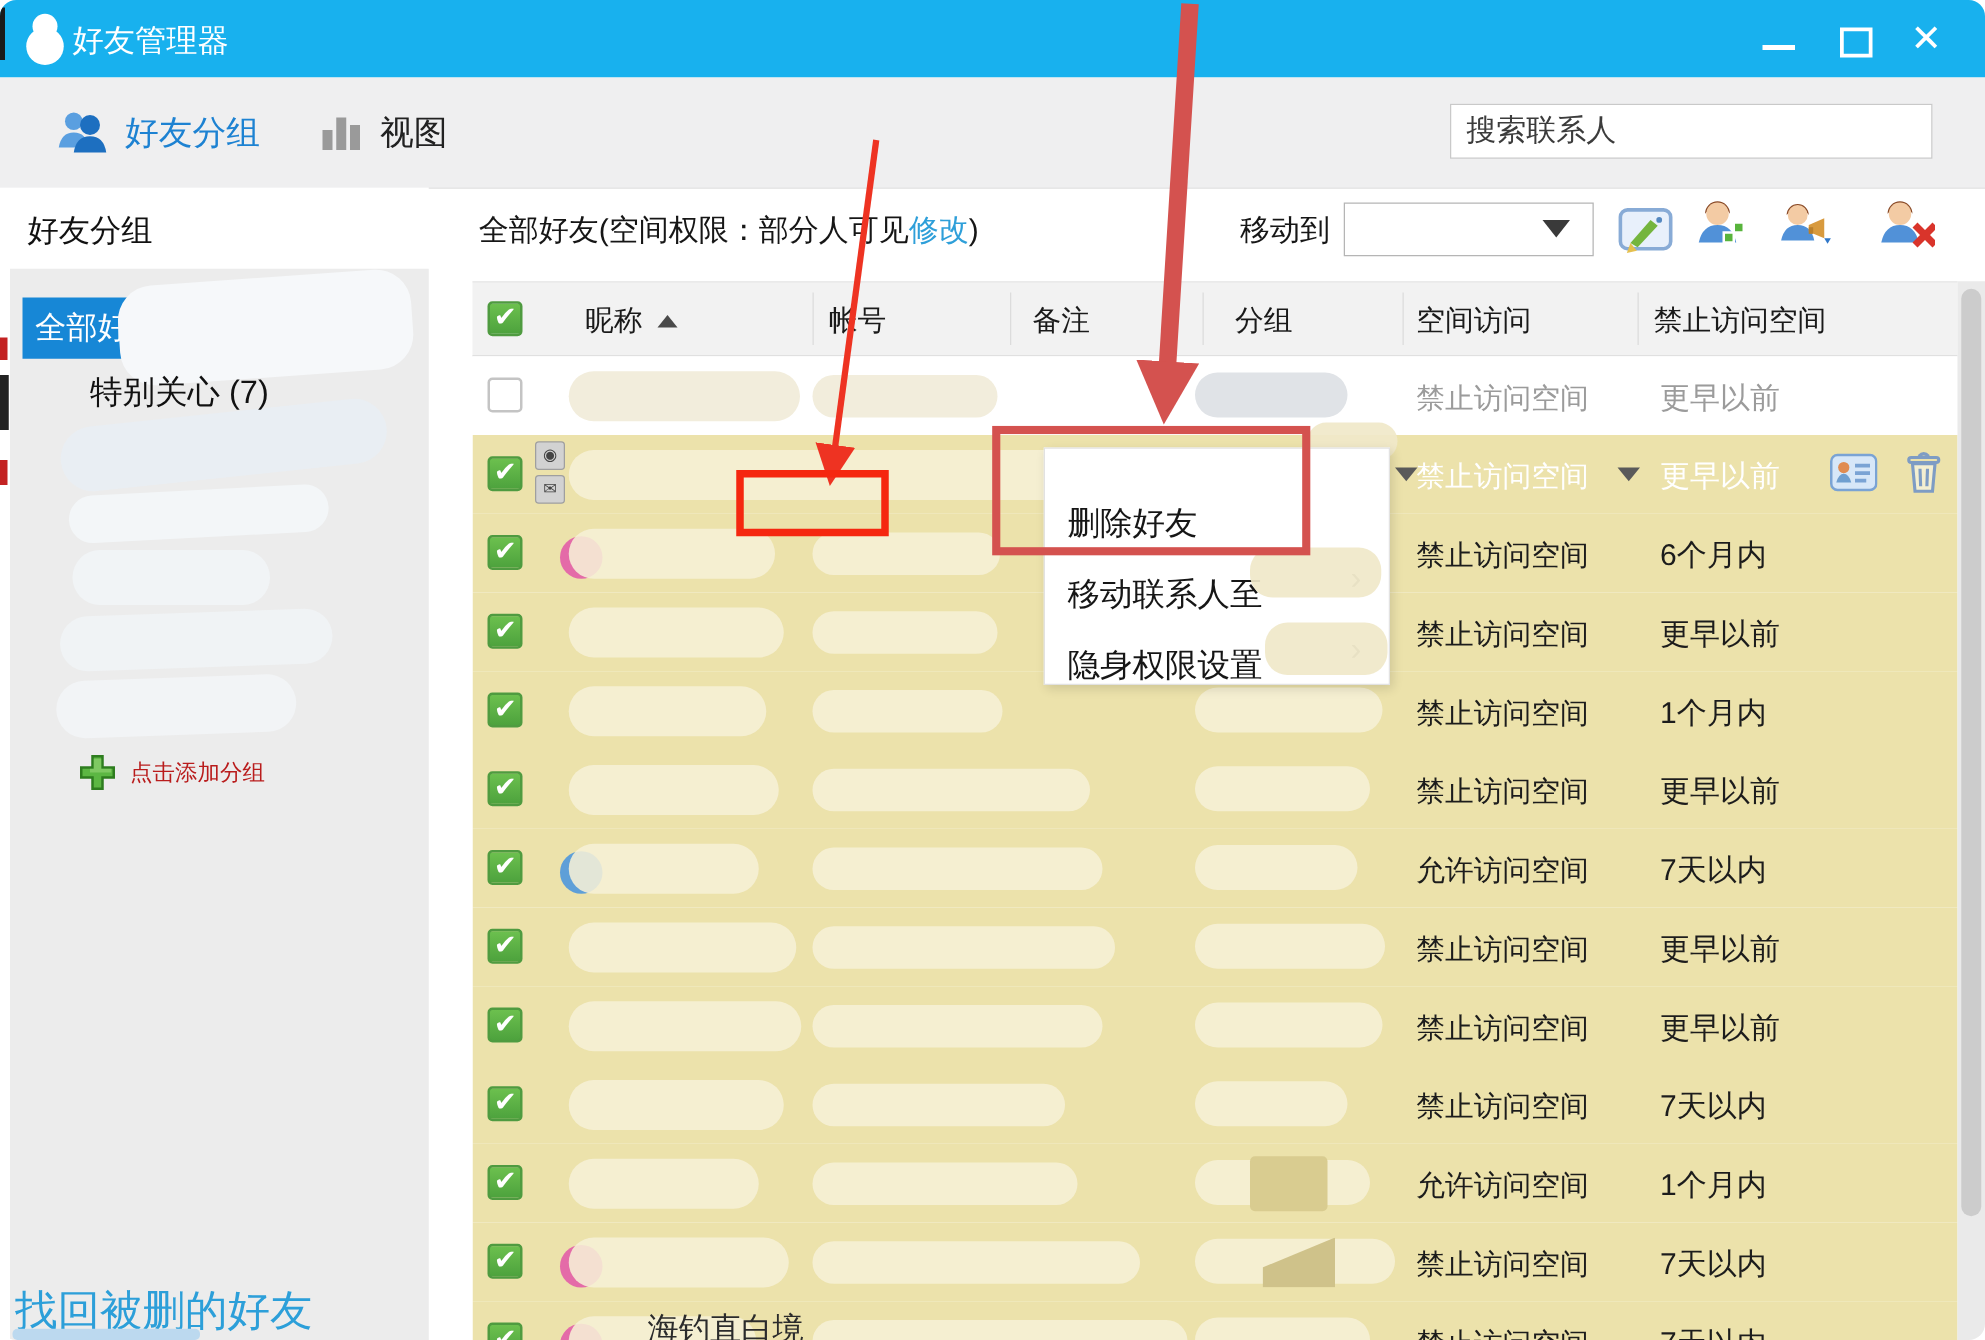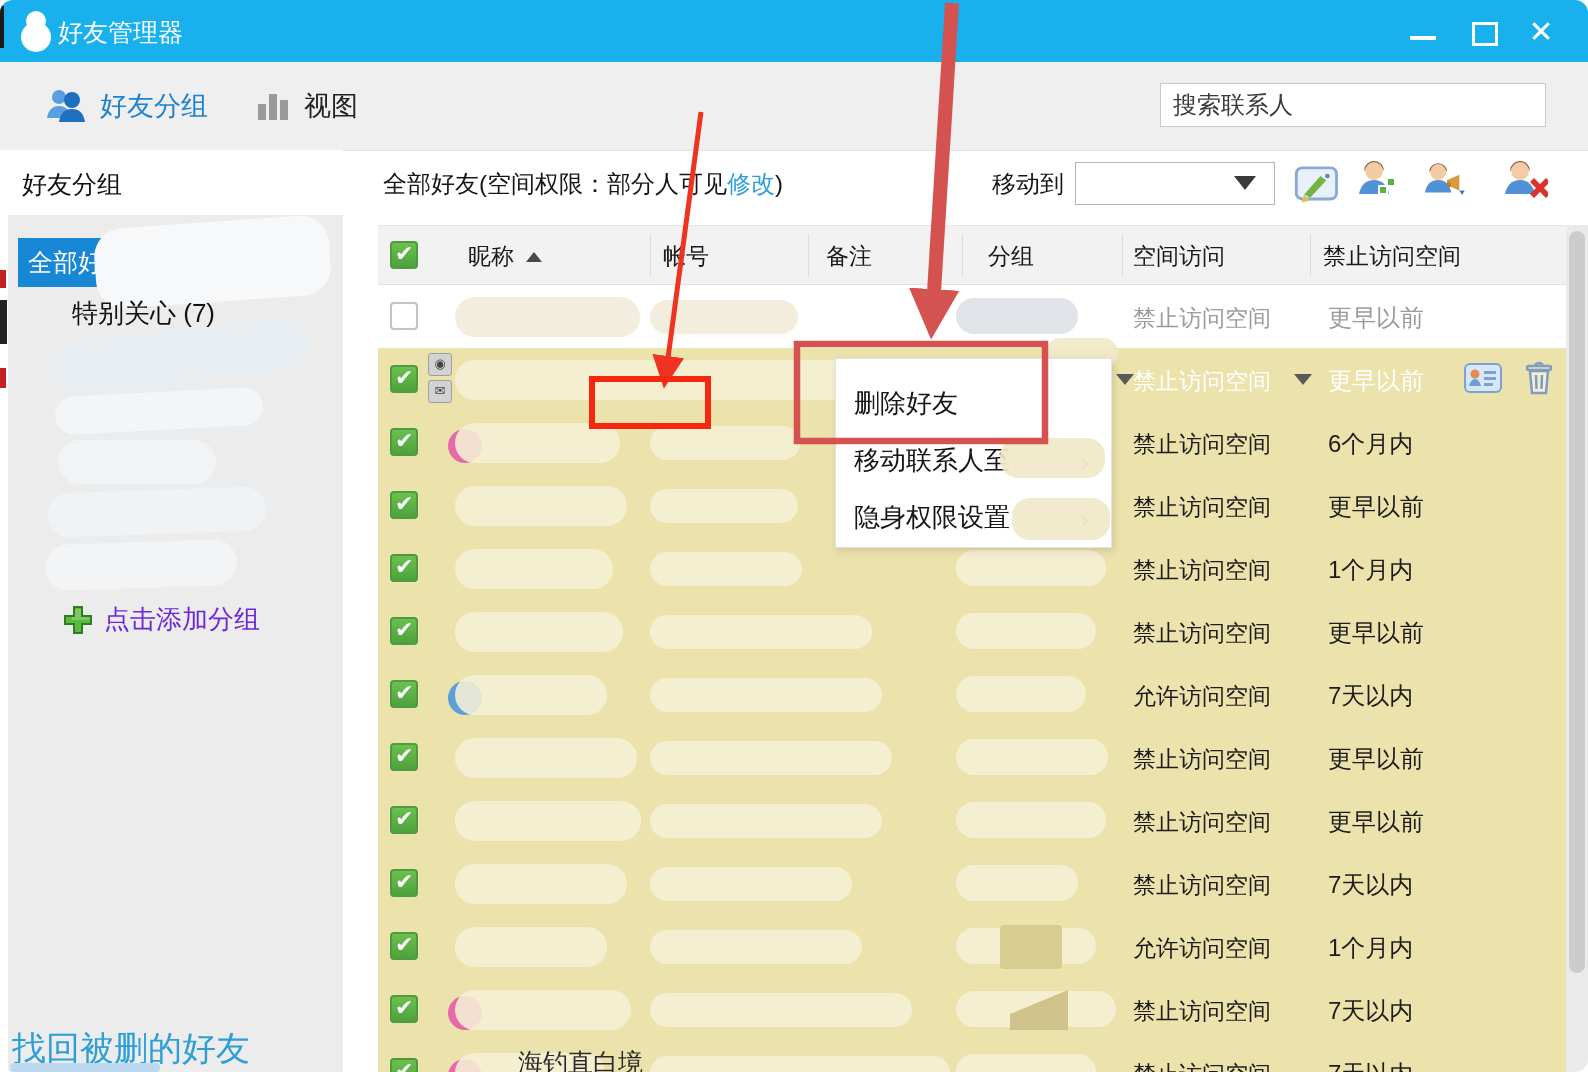--- a/index.html
+++ b/index.html
@@ -23,21 +23,21 @@
   .search::placeholder{color:#3c3c3c;}
   
   .side-top{left:0;top:150px;width:343px;height:65px;background:#fff;}
   .side-header{left:22px;top:168px;font-size:25px;color:#111;}
   .side-panel{left:8px;top:215px;width:335px;height:857px;background:#ececec;}
   .sel-item{left:18px;top:238px;width:168px;height:49px;background:#1787d6;color:#fff;
             font-size:25px;line-height:49px;padding-left:10px;cursor:pointer;}
   .side-blob{border-radius:28px;}
   .special{left:72px;top:296px;font-size:26px;color:#111;cursor:pointer;}
   .addgrp{left:62px;top:602px;display:flex;align-items:center;gap:10px;cursor:pointer;}
-  .addgrp span{font-size:26px;color:#6d28d9;}
+  .addgrp span{font-size:18px;color:#b91c1c;}
   .recover{left:12px;top:1026px;font-size:34px;color:#2c9fd9;cursor:pointer;}
   
   .ct-title{left:383px;top:168px;font-size:24px;color:#161616;}
   .lnk{color:#2e9fd9;cursor:pointer;}
   .moveto{left:992px;top:168px;font-size:24px;color:#161616;}
   .move-dd{left:1075px;top:162px;width:198px;height:41px;background:#fff;border:1px solid #b5b5b5;cursor:pointer;}
   .move-dd .car{position:absolute;right:18px;top:13px;width:0;height:0;
      border-left:11px solid transparent;border-right:11px solid transparent;border-top:14px solid #3a3a3a;}
   .actico{top:158px;width:46px;height:44px;cursor:pointer;}
   
@@ -79,21 +79,21 @@
   .trash-ic{left:1146px;top:11px;}
   .hover .caret,.hover .status-icons,.hover .card-ic,.hover .trash-ic{display:block;}
   .nick-partial{position:absolute;left:140px;top:5px;font-size:25px;color:#2b2b2b;}
   .dk-block::after{content:"";position:absolute;left:622px;top:10px;width:62px;height:44px;background:#d9cc90;border-radius:4px;}
   .dk-wedge::after{content:"";position:absolute;left:632px;top:12px;width:58px;height:40px;background:#cfc28a;
                    clip-path:polygon(0 60%,100% 0,100% 100%,0 100%);}
   
   .menu{left:835px;top:358px;width:275px;height:188px;background:#fff;border:1px solid #e2e2e2;
         box-shadow:2px 3px 8px rgba(0,0,0,.12);z-index:20;}
   .mi{position:absolute;left:0;width:275px;height:58px;cursor:pointer;}
-  .mi span.lab{position:absolute;left:18px;top:10px;font-size:26px;color:#161616;}
+  .mi span.lab{position:absolute;left:18px;top:25px;font-size:26px;color:#161616;}
   .mi .sub{position:absolute;right:22px;top:14px;font-size:26px;color:#8a8a8a;}
   .beige-blob{position:absolute;background:rgba(240,232,201,.92);border-radius:18px;z-index:21;}
   
   .sb-track{left:1566px;top:225px;width:22px;height:847px;background:#eaeaea;z-index:8;}
   .sb-thumb{position:absolute;left:3px;top:6px;width:16px;height:742px;background:#cccccc;border-radius:8px;cursor:pointer;}
   
   #anno{left:0;top:0;z-index:50;pointer-events:none;}
   
   .edge{z-index:3;}
 </style>

